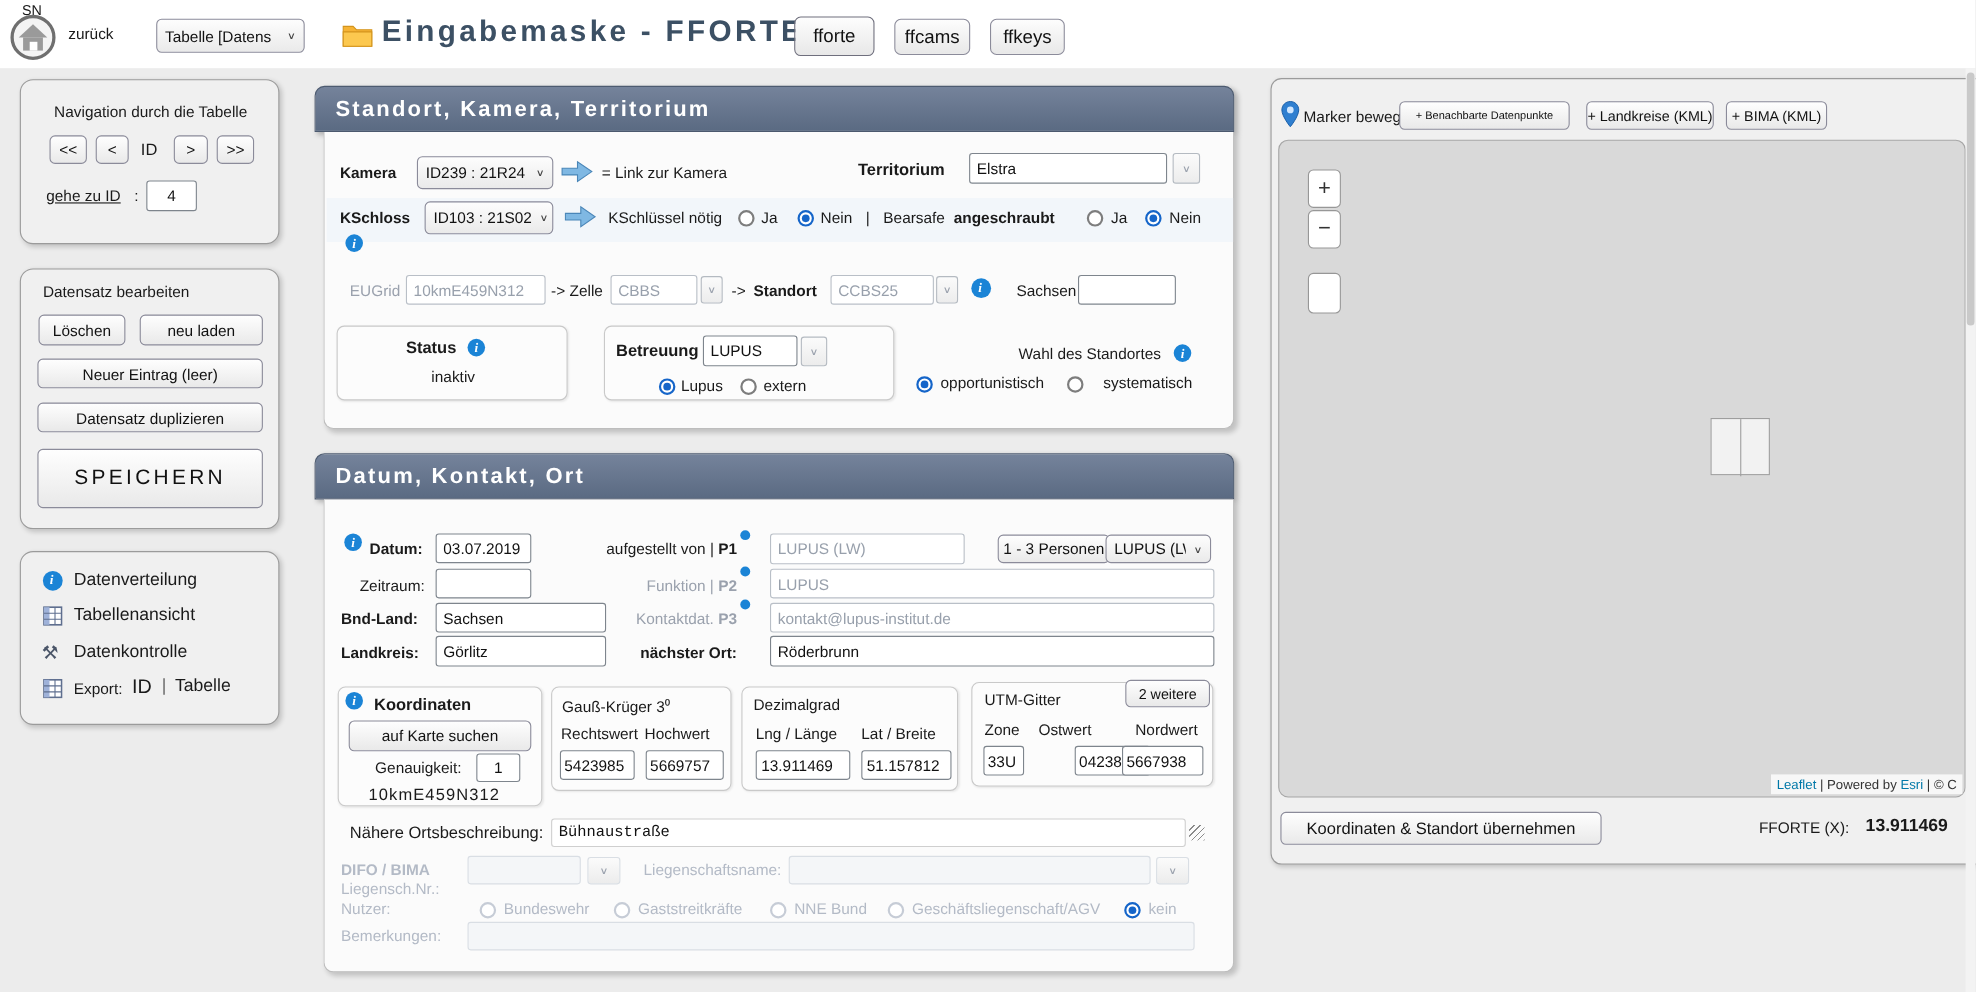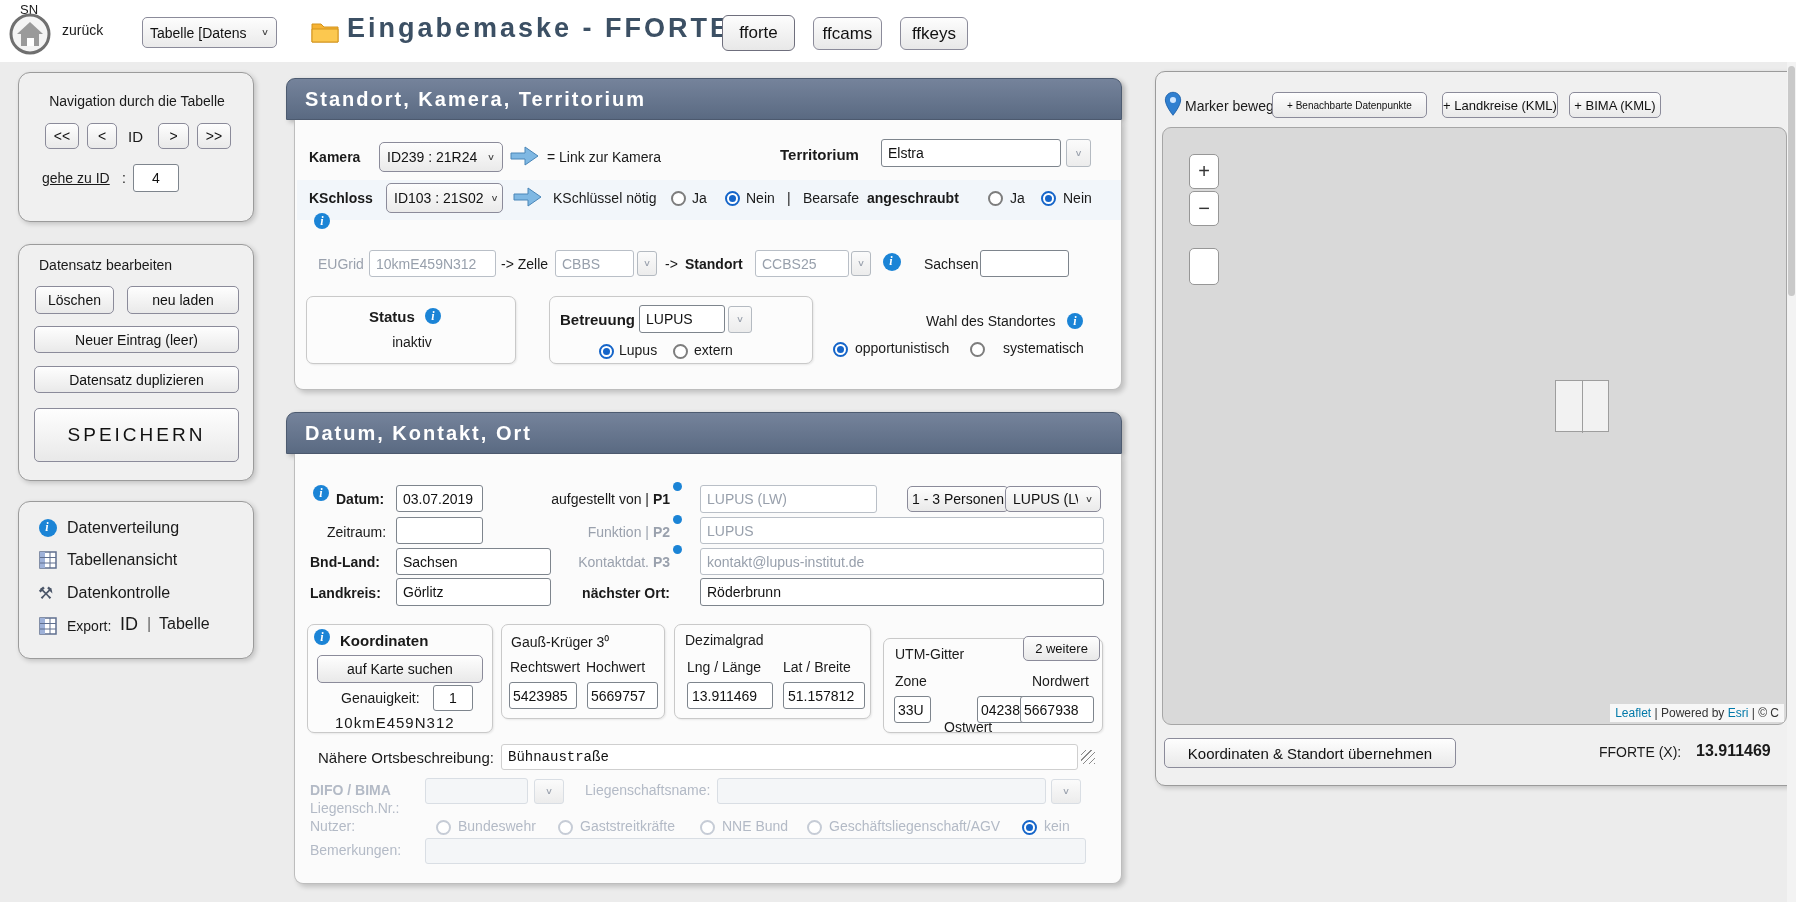--- a/index.html
+++ b/index.html
@@ -261,25 +261,25 @@
     <input class="inp" style="left: 7px; top: 57px; width: 68px; height: 27px; padding: 0px 3px;" value="5423985">
     <input class="inp" style="left: 85px; top: 57px; width: 71px; height: 27px; padding: 0px 3px;" value="5669757">
   </div>
   <div class="fieldbox" style="left:379px; top:170px; width:197px; height:95px;">
     <span class="lbl" style="left:10px; top:7px;">Dezimalgrad</span>
     <span class="lbl" style="left:12px; top:34px;">Lng / Länge</span>
     <span class="lbl" style="left:108px; top:34px;">Lat / Breite</span>
     <input class="inp" style="left: 12px; top: 57px; width: 86px; height: 27px; padding: 0px 4px;" value="13.911469">
     <input class="inp" style="left: 108px; top: 57px; width: 82px; height: 27px; padding: 0px 4px;" value="51.157812">
   </div>
-  <div class="fieldbox" style="left:588px; top:184px; width:220px; height:95px;">
+  <div class="fieldbox" style="left:588px; top:166px; width:220px; height:95px;">
     <span class="lbl" style="left:11px; top:7px;">UTM-Gitter</span>
     <button class="btn" style="left:139px; top:-3px; width:77px; height:25px; font-size:13px;">2 weitere</button>
     <span class="lbl" style="left:11px; top:34px;">Zone</span>
-    <span class="lbl" style="left:60px; top:34px;margin-top:46px;">Ostwert</span>
+    <span class="lbl" style="left:60px; top:34px;">Ostwert</span>
     <span class="lbl" style="left:148px; top:34px;">Nordwert</span>
     <input class="inp" style="left: 10px; top: 57px; width: 37px; height: 27px; padding: 0px 3px;" value="33U">
     <input class="inp" style="left: 57px; top: 57px; width: 69px; height: 27px; padding: 0px 3px; margin-left: 36px;" value="0423879">
     <input class="inp" style="left: 136px; top: 57px; width: 74px; height: 27px; padding: 0px 3px;" value="5667938">
   </div>
 
   <span class="lbl" style="left:23px; top:295px; font-size:15px;">Nähere Ortsbeschreibung:</span>
   <input class="inp" style="left: 206px; top: 290px; width: 577px; height: 26px; border-color: rgb(207, 207, 207); font-family: &quot;Liberation Mono&quot;, monospace; font-size: 14px;" value="Bühnaustraße">
   <span class="grip" style="left:786px; top:296px;"></span>
 

